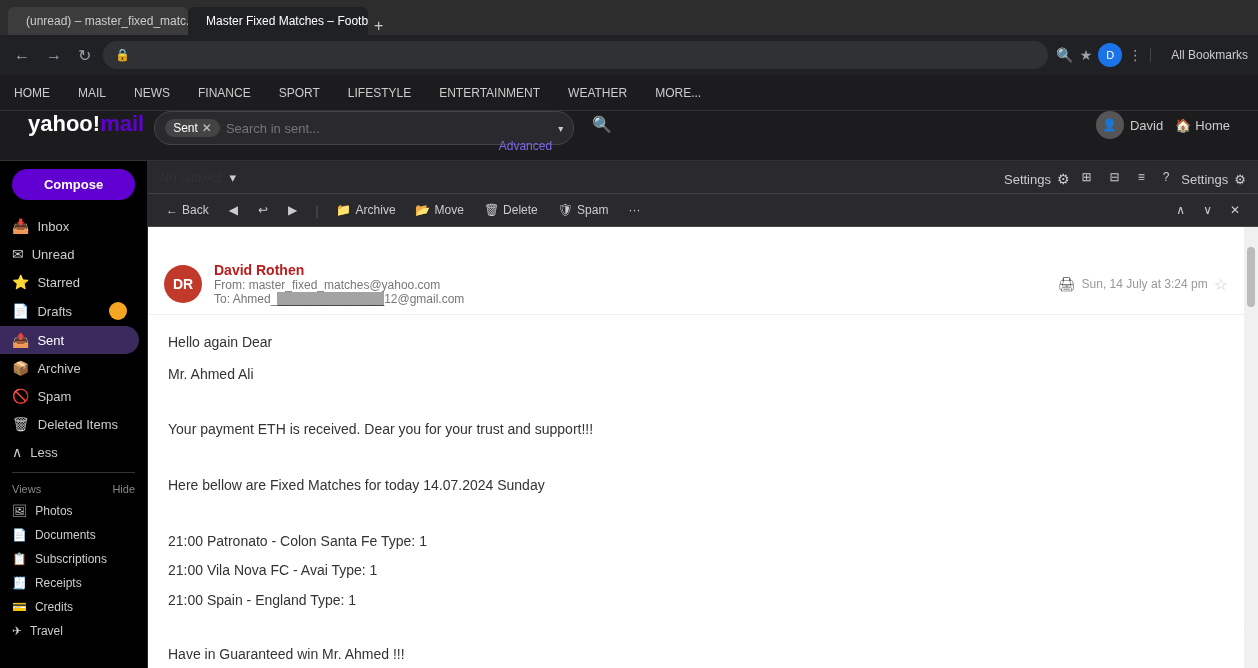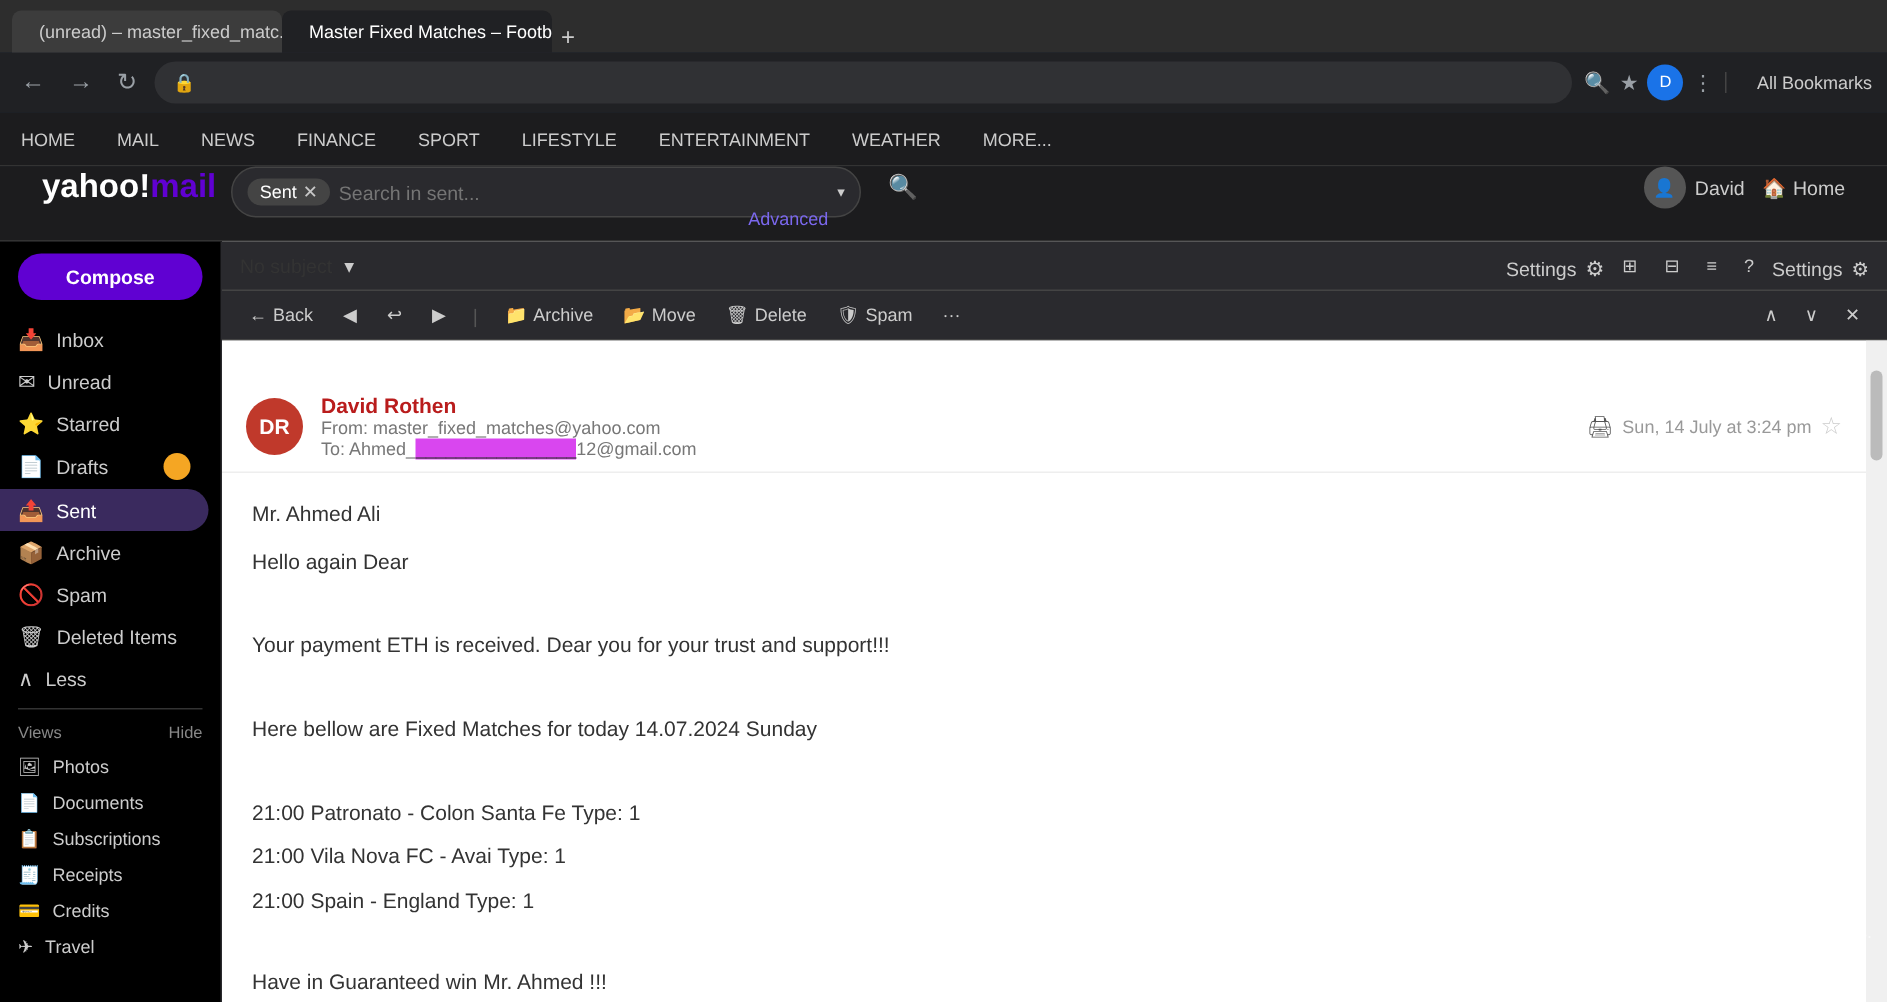--- a/index.html
+++ b/index.html
@@ -65,21 +65,21 @@
     .toolbar-right { margin-left: auto; display: flex; gap: 6px; align-items: flex-end; }
 
     .email-content { flex: 1; overflow-y: auto; padding: 0; background: #fff; display: flex; }
     .email-body-scroll { flex: 1; overflow-y: auto; }
     .email-meta { padding: 12px 16px 8px; border-bottom: 1px solid #eee; display: flex; align-items: center; gap: 12px; margin-top: 23px; }
     .avatar-circle { width: 38px; height: 38px; border-radius: 50%; background: #c0392b; color: white; display: flex; align-items: center; justify-content: center; font-size: 14px; font-weight: bold; flex-shrink: 0; }
     .email-from-info { flex: 1; }
     .email-from-name { font-weight: bold; color: #b91c1c; font-size: 14px; }
     .email-from-addr { color: #777; font-size: 12px; }
     .email-to { color: #777; font-size: 12px; }
-    .email-to-redacted { background: #d946ef; color: #333; }
+    .email-to-redacted { background: #a3a3a3; color: #333; }
     .email-date { color: #999; font-size: 12px; margin-left: auto; display: flex; align-items: center; gap: 6px; }
 
     .email-body { padding: 16px 20px; font-size: 14px; color: #333; line-height: 1.7; }
     .email-body p { margin-bottom: 8px; }
     .email-body .match-line { margin-bottom: 6px; font-size: 14px; }
 
     .scrollbar-area { width: 14px; background: #f0f0f0; position: relative; }
     .scrollbar-thumb { width: 8px; height: 60px; background: #bbb; border-radius: 4px; position: absolute; top: 20px; left: 3px; }
 
     
@@ -314,22 +314,22 @@
               </div>
             </div>
             <div class="email-date">
               <button style="background:none;border:none;cursor:pointer;color:#555;font-size:14px;">🖨</button>
               <span>Sun, 14 July at 3:24 pm</span>
               <span style="cursor:pointer;color:#ccc;font-size:16px;">☆</span>
             </div>
           </div>
 
           <div class="email-body">
+            <p>Hello again Dear</p>
             <p>Mr. Ahmed Ali</p>
-            <p>Hello again Dear</p>
             <br>
             <p>Your payment ETH is received. Dear you for your trust and support!!!</p>
             <br>
             <p>Here bellow are Fixed Matches for today 14.07.2024 Sunday</p>
             <br>
             <p class="match-line">21:00  Patronato  -  Colon Santa Fe   Type: 1</p>
             <p class="match-line">21:00  Vila Nova FC  -  Avai  Type: 1</p>
             <p class="match-line">21:00  Spain  -  England   Type: 1</p>
             <br>
             <p>Have in Guaranteed win Mr. Ahmed  !!!</p>

